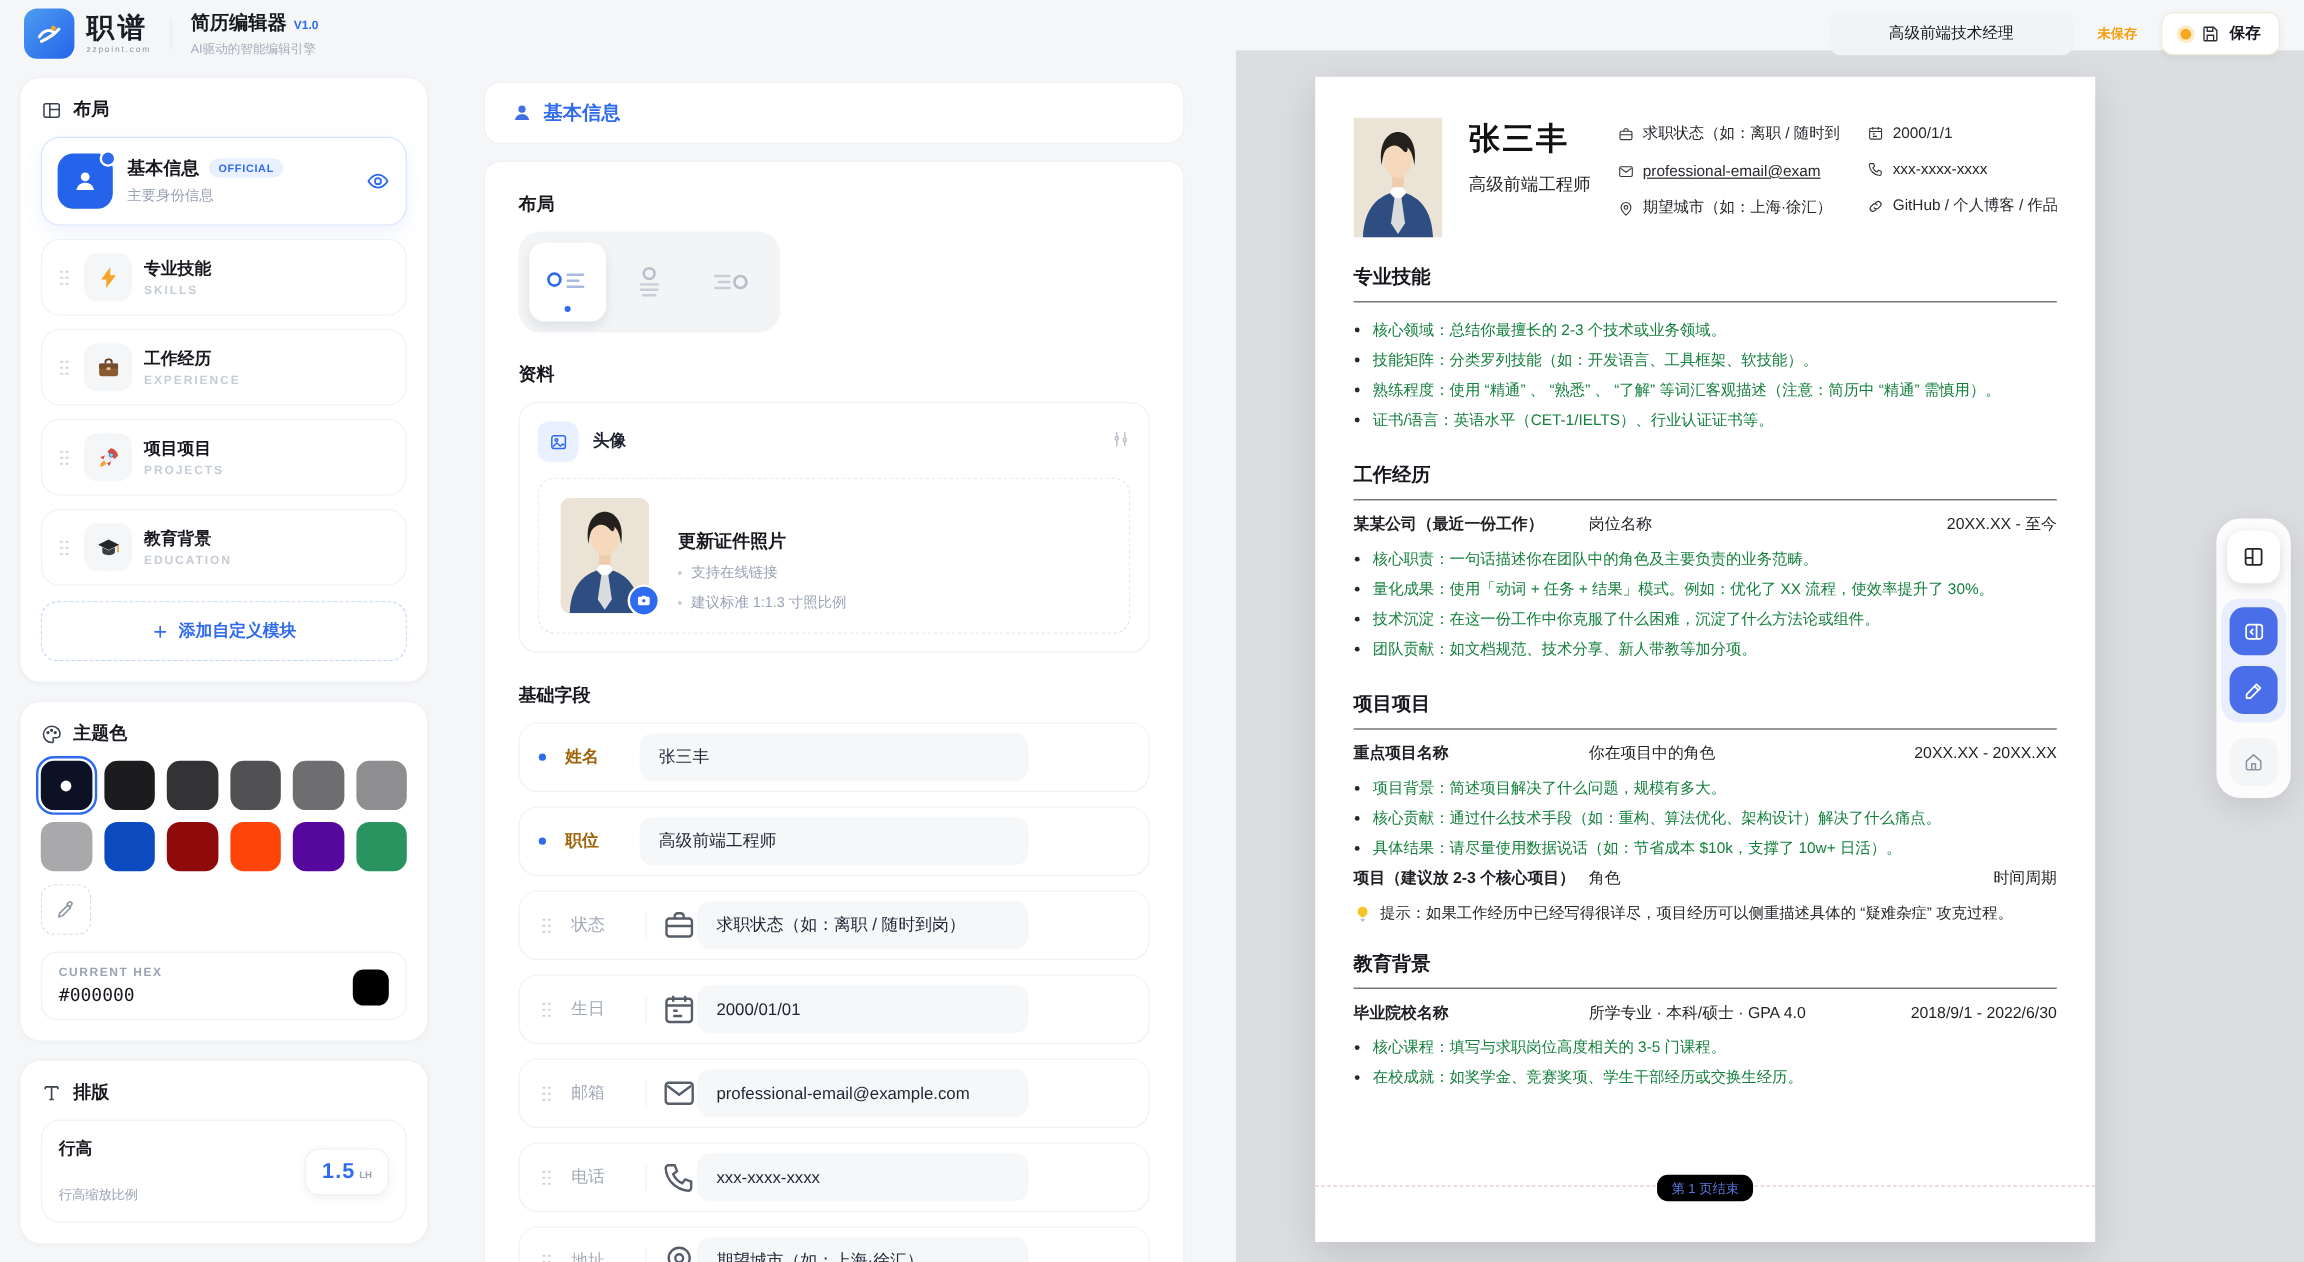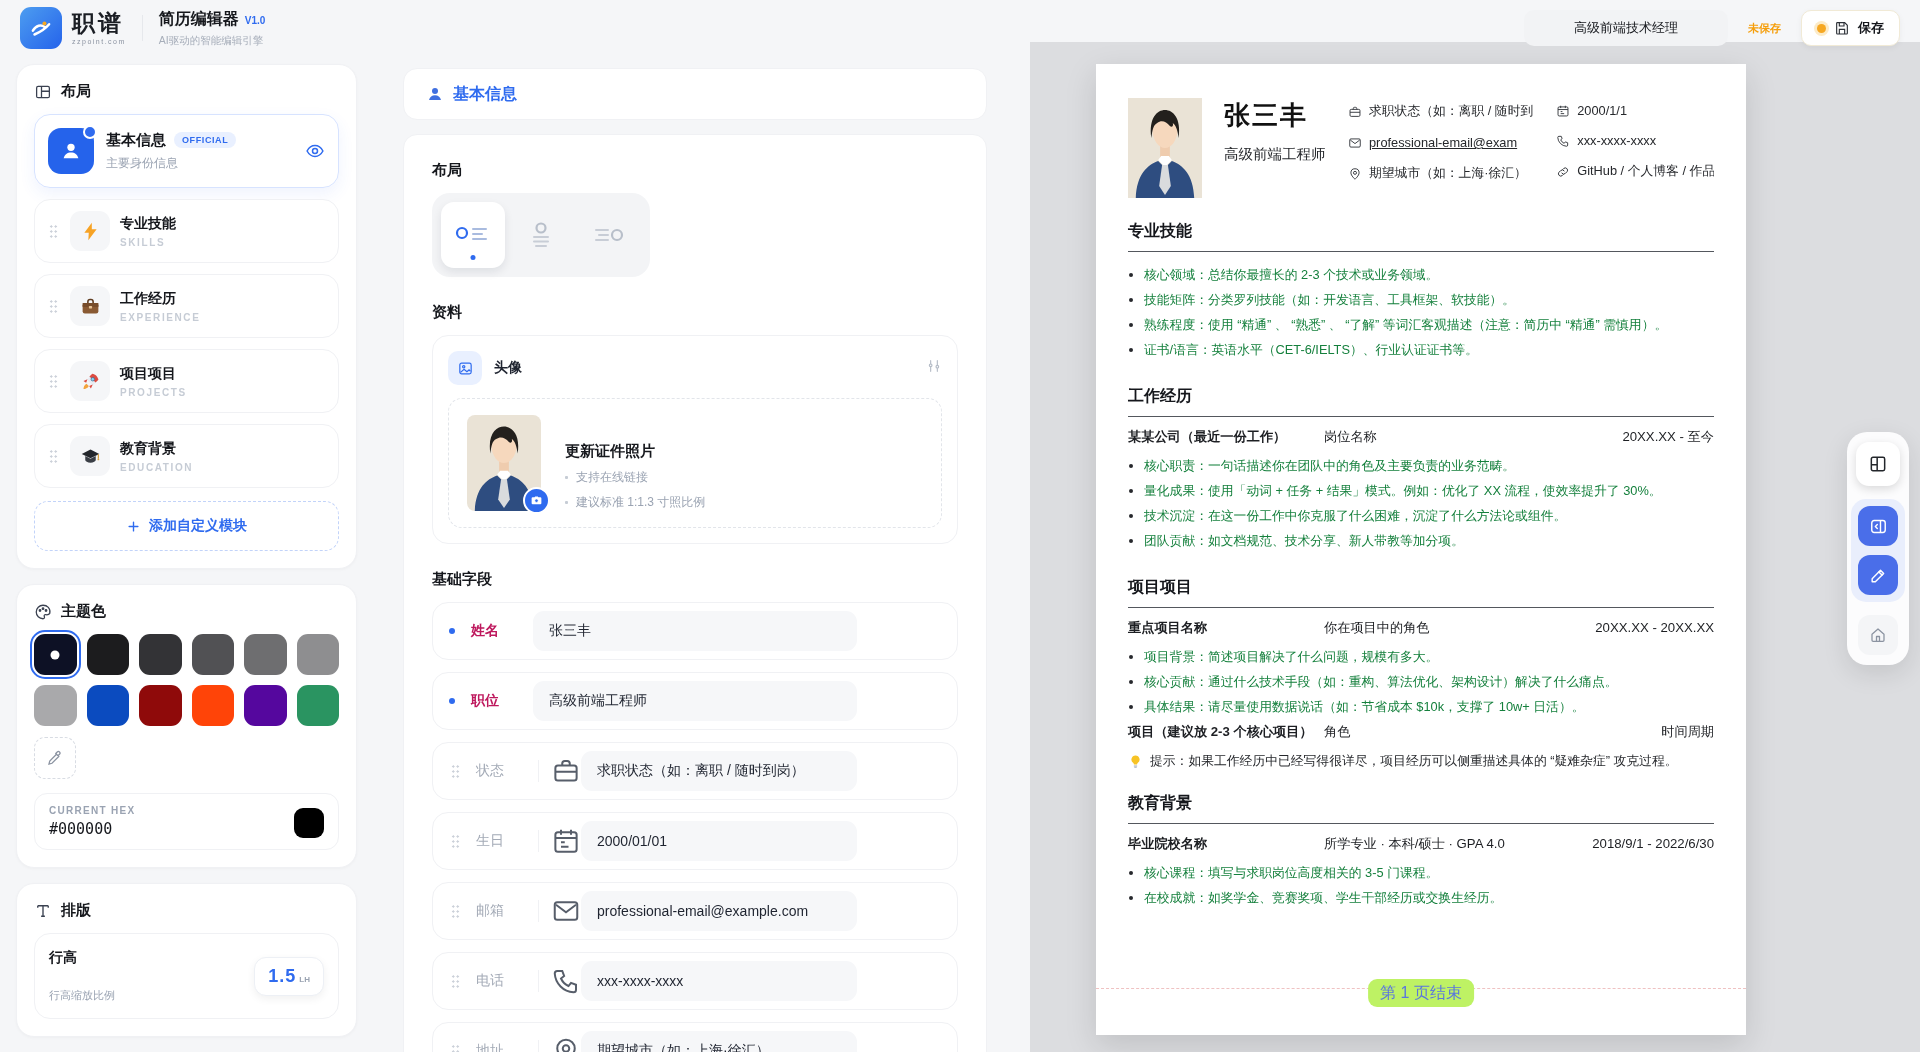--- a/index.html
+++ b/index.html
@@ -108,21 +108,21 @@
   .cam-badge{position:absolute;right:-9px;bottom:-3px;width:27px;height:27px;border-radius:50%;background:#2f6bef;
     border:2.5px solid #fff;color:#fff;display:flex;align-items:center;justify-content:center}
   .cam-badge .ic{width:13px;height:13px}
   .photo-title{font-size:15px;font-weight:800}
   .photo-hint{font-size:12px;color:#9aa3b2;margin-top:8px;display:flex;align-items:center;gap:8px}
   .photo-hint::before{content:'';width:3px;height:3px;border-radius:1px;background:#c6ccd5;flex:none}
   .field-row{display:flex;align-items:center;border:1px solid #f0f1f4;border-radius:16px;
     padding:8px 12px 8px 16px;margin-top:12px;min-height:56px}
   .f-req-dot{width:6px;height:6px;border-radius:50%;background:#2f6bef;margin-right:2px;flex:none}
   .f-label{font-size:14px;width:62px;margin-left:14px;flex:none;color:#a3aab6}
-  .f-label.req{color:#be185d;font-weight:600}
+  .f-label.req{color:#a16207;font-weight:600}
   .f-divider{width:1px;height:22px;background:#f0f1f4;margin-right:12px}
   .f-icon{width:30px;display:flex;color:#575e6a;flex:none}
   .f-input{flex:1;margin-right:88px;background:#f6f7f9;border-radius:11px;height:40px;display:flex;align-items:center;
     padding:0 16px;font-size:14px;color:#1f2430;overflow:hidden;white-space:nowrap}
 
   
   .preview{position:absolute;left:1030px;right:0;top:42px;bottom:0;background:#dcdde0}
   .paper{position:absolute;left:66px;top:22px;width:650px;height:971px;background:#fff;
     box-shadow:0 10px 30px rgba(0,0,0,.13);padding:34px 32px;color:#1d1f23}
   .r-head{display:flex}
@@ -140,22 +140,22 @@
   .r-sec{margin-top:23px}
   .r-sec-title{font-size:16px;font-weight:800;margin:0;color:#15171c}
   .r-hr{border-bottom:1.5px solid #53575d;margin:9px 0 11px}
   .r-meta{display:grid;grid-template-columns:196px 1fr auto;font-size:13.2px;margin:4px 0 8px;align-items:baseline}
   .r-meta .l{font-weight:800}
   .r-bullets{margin:0;padding-left:16px;font-size:12.8px;line-height:1.95;color:#15803d}
   .r-bullets li::marker{color:#26282c}
   .r-tip{display:flex;align-items:center;gap:7px;font-size:12.8px;margin-top:12px;color:#26282c}
   .r-tip .ic{width:15px;height:15px}
   .page-end{position:absolute;left:0;right:0;bottom:46px;border-top:1.5px dashed #efc2c2}
-  .pe-pill{position:absolute;top:-10px;left:50%;transform:translateX(-50%);background:#bef264;color:#5a77dd;
-    font-size:16px;padding:3.5px 12px;border-radius:9px;white-space:nowrap}
+  .pe-pill{position:absolute;top:-10px;left:50%;transform:translateX(-50%);background:#000000;color:#5a77dd;
+    font-size:11px;padding:3.5px 12px;border-radius:9px;white-space:nowrap}
 
   
   .float-toolbar{position:absolute;right:11px;top:432px;width:62px;background:#fcfcfd;border-radius:20px;
     box-shadow:0 8px 26px rgba(0,0,0,.11);padding:10px 0;display:flex;flex-direction:column;align-items:center;gap:13px;z-index:6}
   .ft-btn{border:none;display:flex;align-items:center;justify-content:center;padding:0}
   .ft-white{width:44px;height:44px;background:#fff;border-radius:13px;box-shadow:0 3px 10px rgba(0,0,0,.14);color:#23262b}
   .ft-white .ic{width:20px;height:20px}
   .ft-group{background:#e9eefc;border-radius:15px;padding:7px;display:flex;flex-direction:column;gap:9px}
   .ft-blue{width:40px;height:40px;background:#4a6ee9;border-radius:12px;color:#fff}
   .ft-blue .ic{width:19px;height:19px}
@@ -625,21 +625,21 @@
       </div>
     </div>
     <div id="resume-sections">
         <section class="r-sec">
           <h2 class="r-sec-title">专业技能</h2>
           <div class="r-hr"></div>
           <ul class="r-bullets">
             <li>核心领域：总结你最擅长的 2-3 个技术或业务领域。</li>
             <li>技能矩阵：分类罗列技能（如：开发语言、工具框架、软技能）。</li>
             <li>熟练程度：使用 “精通” 、 “熟悉” 、 “了解” 等词汇客观描述（注意：简历中 “精通” 需慎用）。</li>
-            <li>证书/语言：英语水平（CET-6/IELTS）、行业认证证书等。</li>
+            <li>证书/语言：英语水平（CET-1/IELTS）、行业认证证书等。</li>
           </ul>
         </section>
         <section class="r-sec">
           <h2 class="r-sec-title">工作经历</h2>
           <div class="r-hr"></div>
           <div class="r-meta">
             <span class="l">某某公司（最近一份工作）</span>
             <span class="m">岗位名称</span>
             <span class="r">20XX.XX - 至今</span>
           </div>

